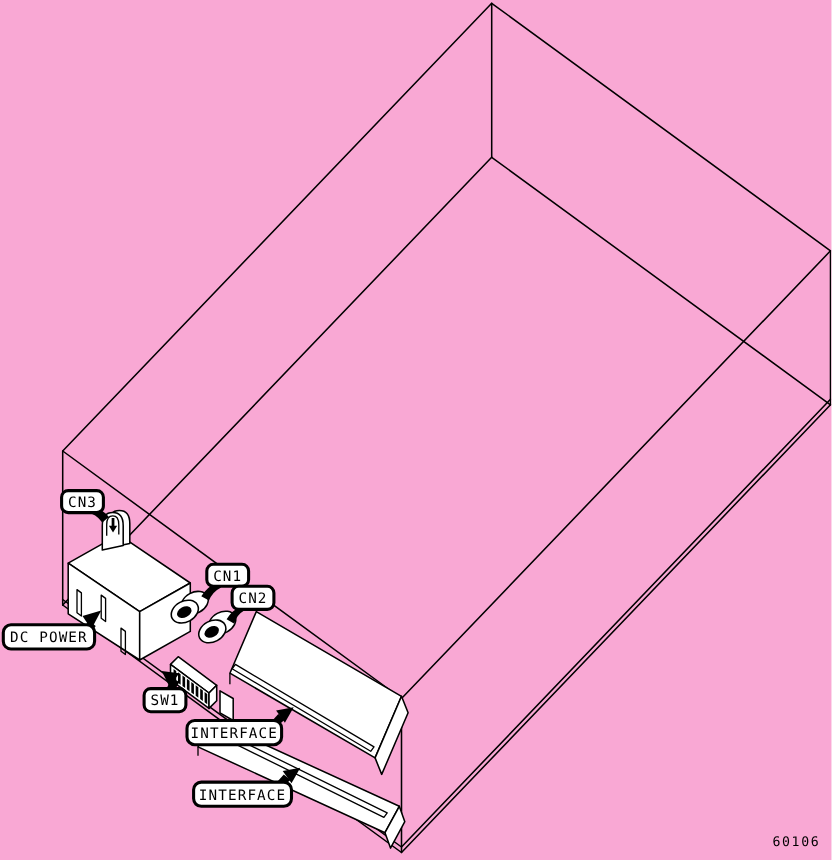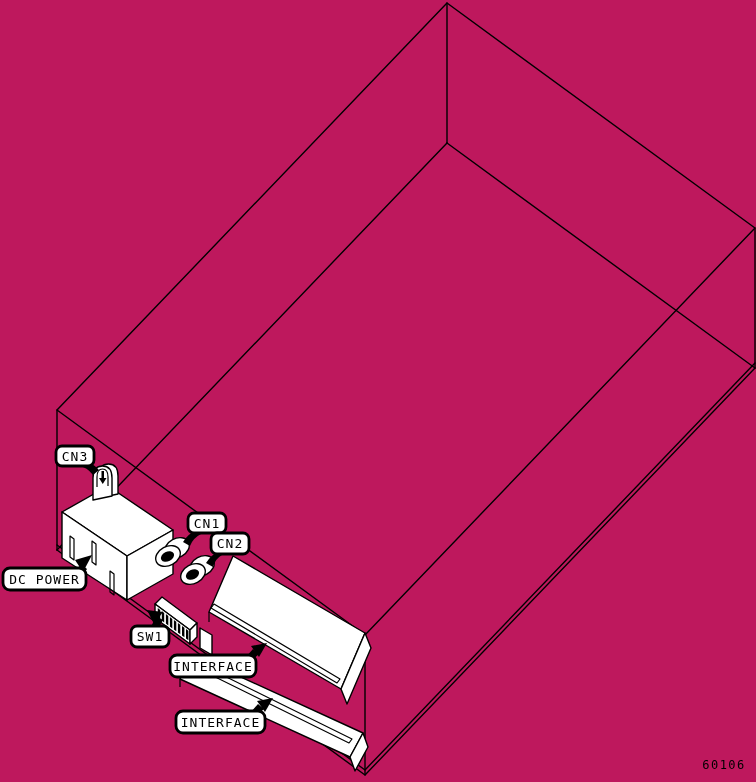--- a/index.html
+++ b/index.html
@@ -1,16 +1,16 @@
 <!DOCTYPE html>
 <html><head>
 <meta charset="utf-8">
 <style>
   html,body{margin:0;padding:0;background:#ffffff;}
-  #stage{position:relative;width:756px;height:782px;background:#be185d;overflow:hidden;
+  #stage{position:relative;width:756px;height:782px;background:#f9a8d4;overflow:hidden;
          font-family:"DejaVu Sans Mono", monospace;}
   svg{position:absolute;left:0;top:0;}
   .ln{fill:none;stroke:#000;stroke-width:1.4;stroke-linejoin:round;stroke-linecap:round;}
   .thin{fill:none;stroke:#000;stroke-width:1.2;stroke-linejoin:round;}
   .face{fill:#ffffff;stroke:#000;stroke-width:1.4;stroke-linejoin:round;}
   .blk{fill:#000;stroke:none;}
   .callout-rect{fill:#ffffff;stroke:#000;stroke-width:2.8;}
   .callout-text{font-family:"DejaVu Sans Mono", monospace;font-size:13px;letter-spacing:1px;
                 fill:#000;text-anchor:middle;}
   .fig-num{font-family:"DejaVu Sans Mono", monospace;font-size:12px;letter-spacing:1.5px;

